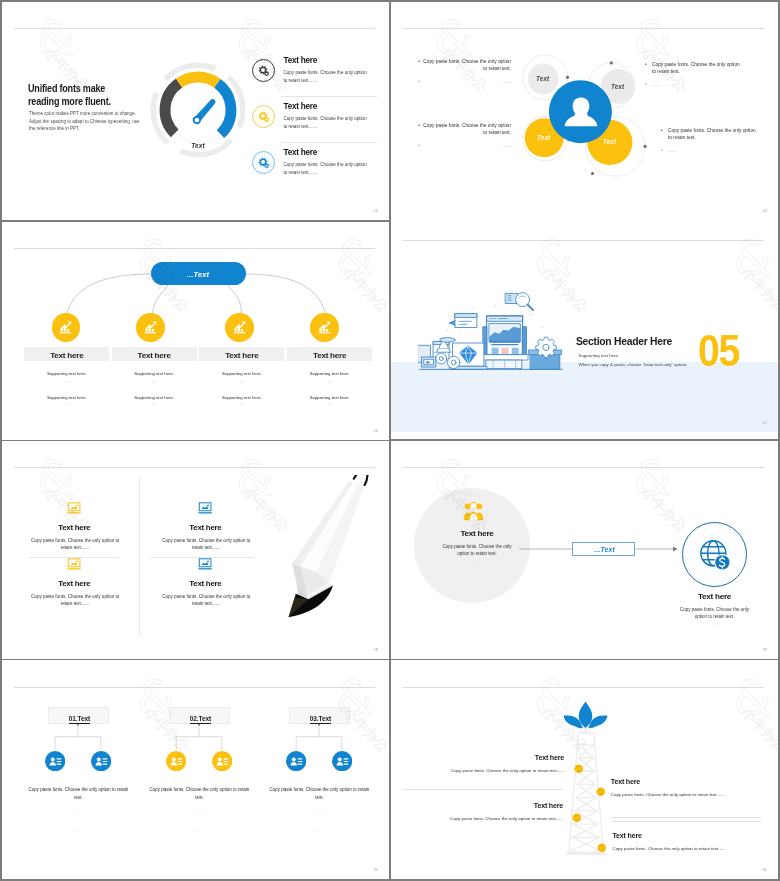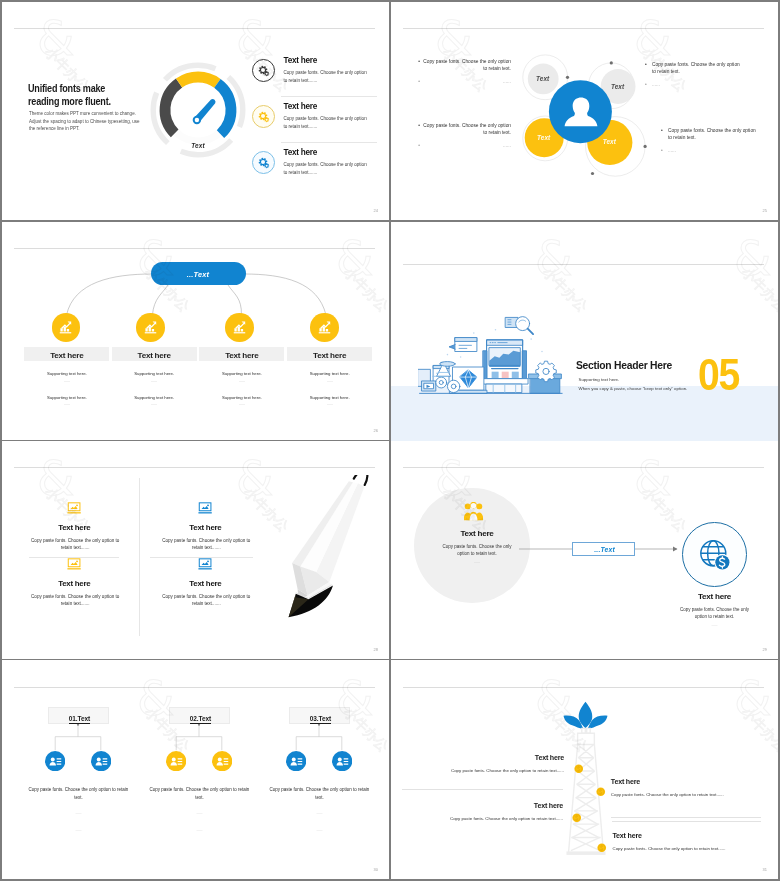--- a/index.html
+++ b/index.html
@@ -254,21 +254,21 @@
   </div>
   <div style="position:absolute;left:285.0px;top:148px;width:85.3px;text-align:center;">
     <div style="font-size:4.3px;color:#2c2c2c;line-height:7.8px;">Supporting text here.</div>
     <div style="font-size:3.6px;color:#b7b7b7;line-height:7.8px;">......</div>
     <div style="font-size:4.3px;color:#2c2c2c;line-height:7.8px;margin-top:8px;">Supporting text here.</div>
     <div style="font-size:3.6px;color:#b7b7b7;line-height:7.8px;">......</div>
   </div>
   <div class="pgnum">26</div>
 </div>
 
-<div class="slide" style="left:389px;top:236px">
+<div class="slide" style="left:389px;top:212px">
   <div class="topbar"></div>
   <div style="position:absolute;left:0;top:148px;width:387px;height:70px;background:#eaf2fb"></div>
   <svg width="155" height="82" style="position:absolute;left:27px;top:76px" viewBox="0 0 200 105">
     <g stroke="#3f87c8" fill="none" stroke-width="1.1" stroke-linejoin="round" stroke-linecap="round">
 
       <rect x="113" y="4" width="16" height="13" fill="#cfe3f5" stroke="#3f87c8"></rect>
       <path d="M116 7h4M116 10h4M116 13h4" stroke="#5a9bd5"></path>
       <circle cx="135" cy="12" r="9" fill="#ffffff"></circle>
       <path d="M141.5 18.5l7 7" stroke-width="2.4"></path>
       <path d="M130 10c1.5-3 7-3.5 9-1" stroke="#7fb4e0"></path>

